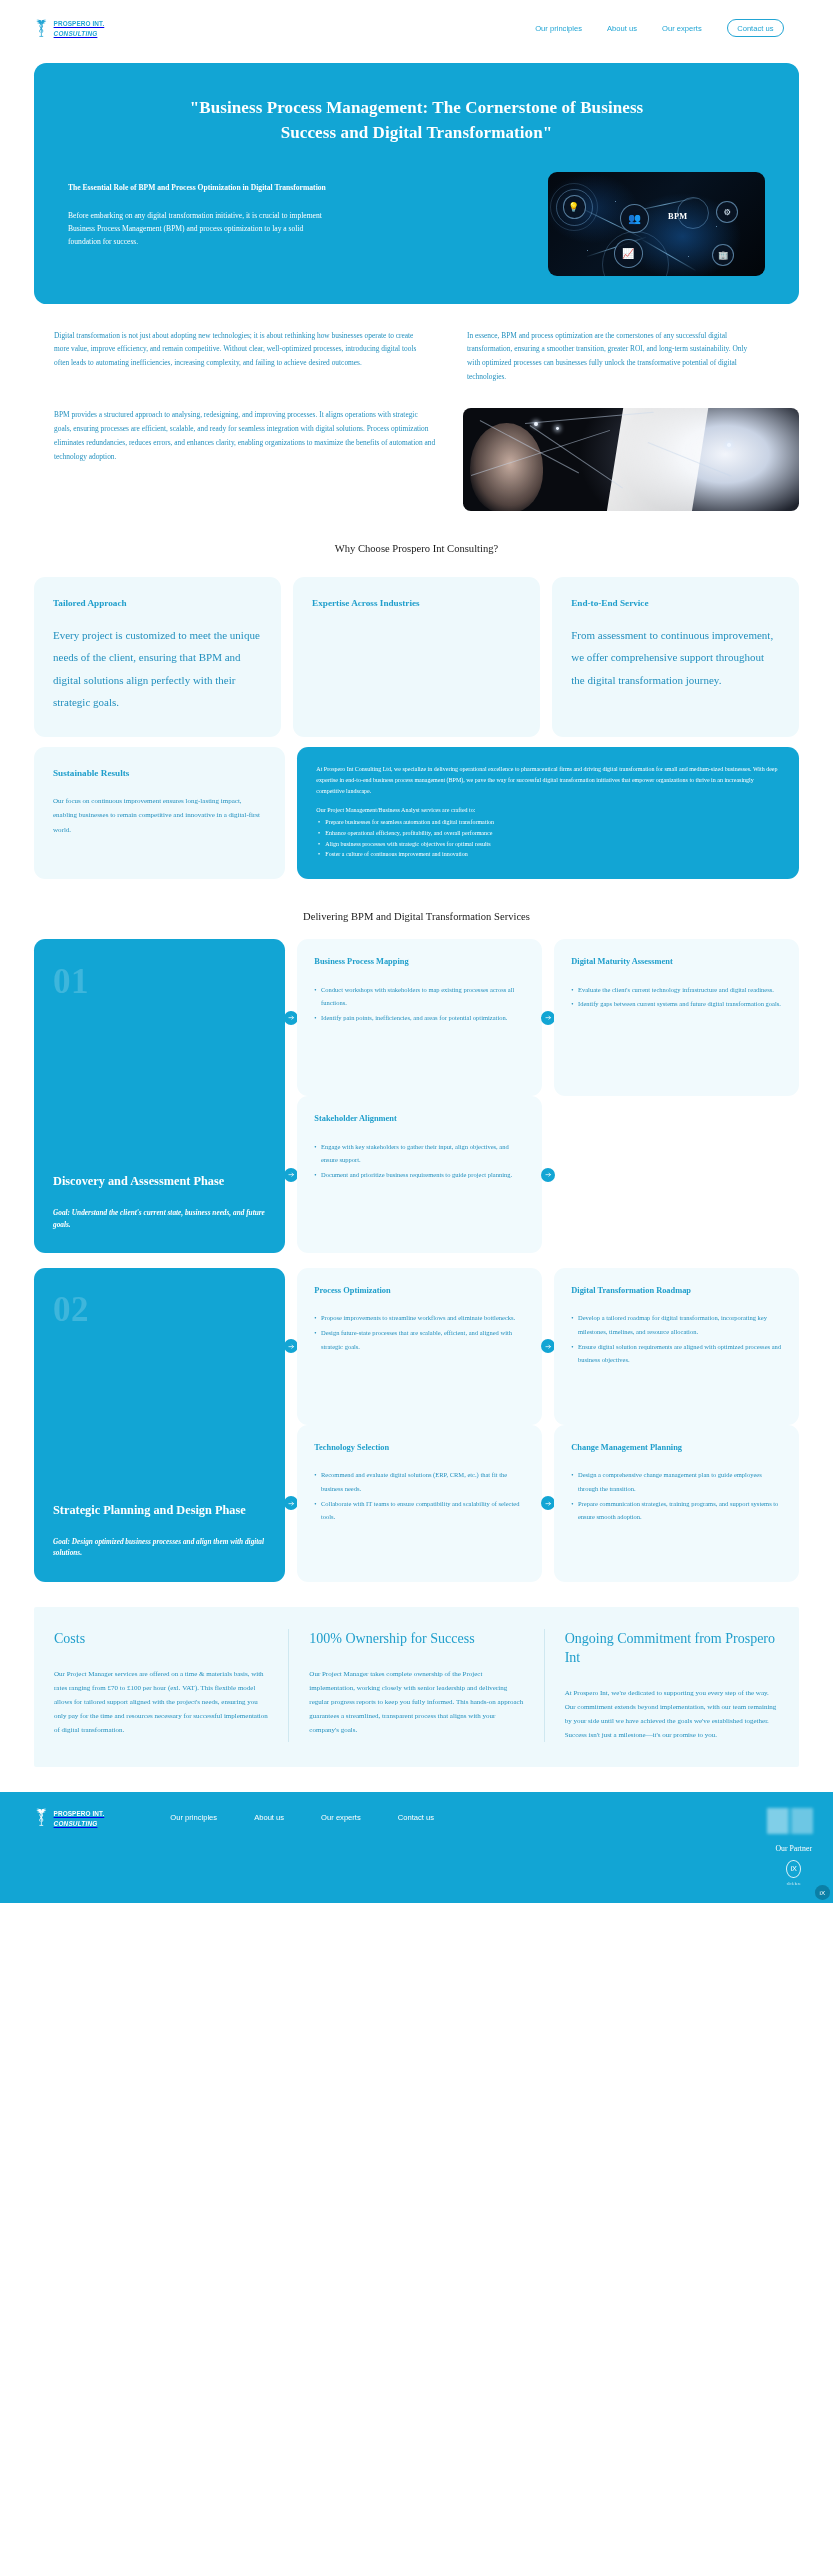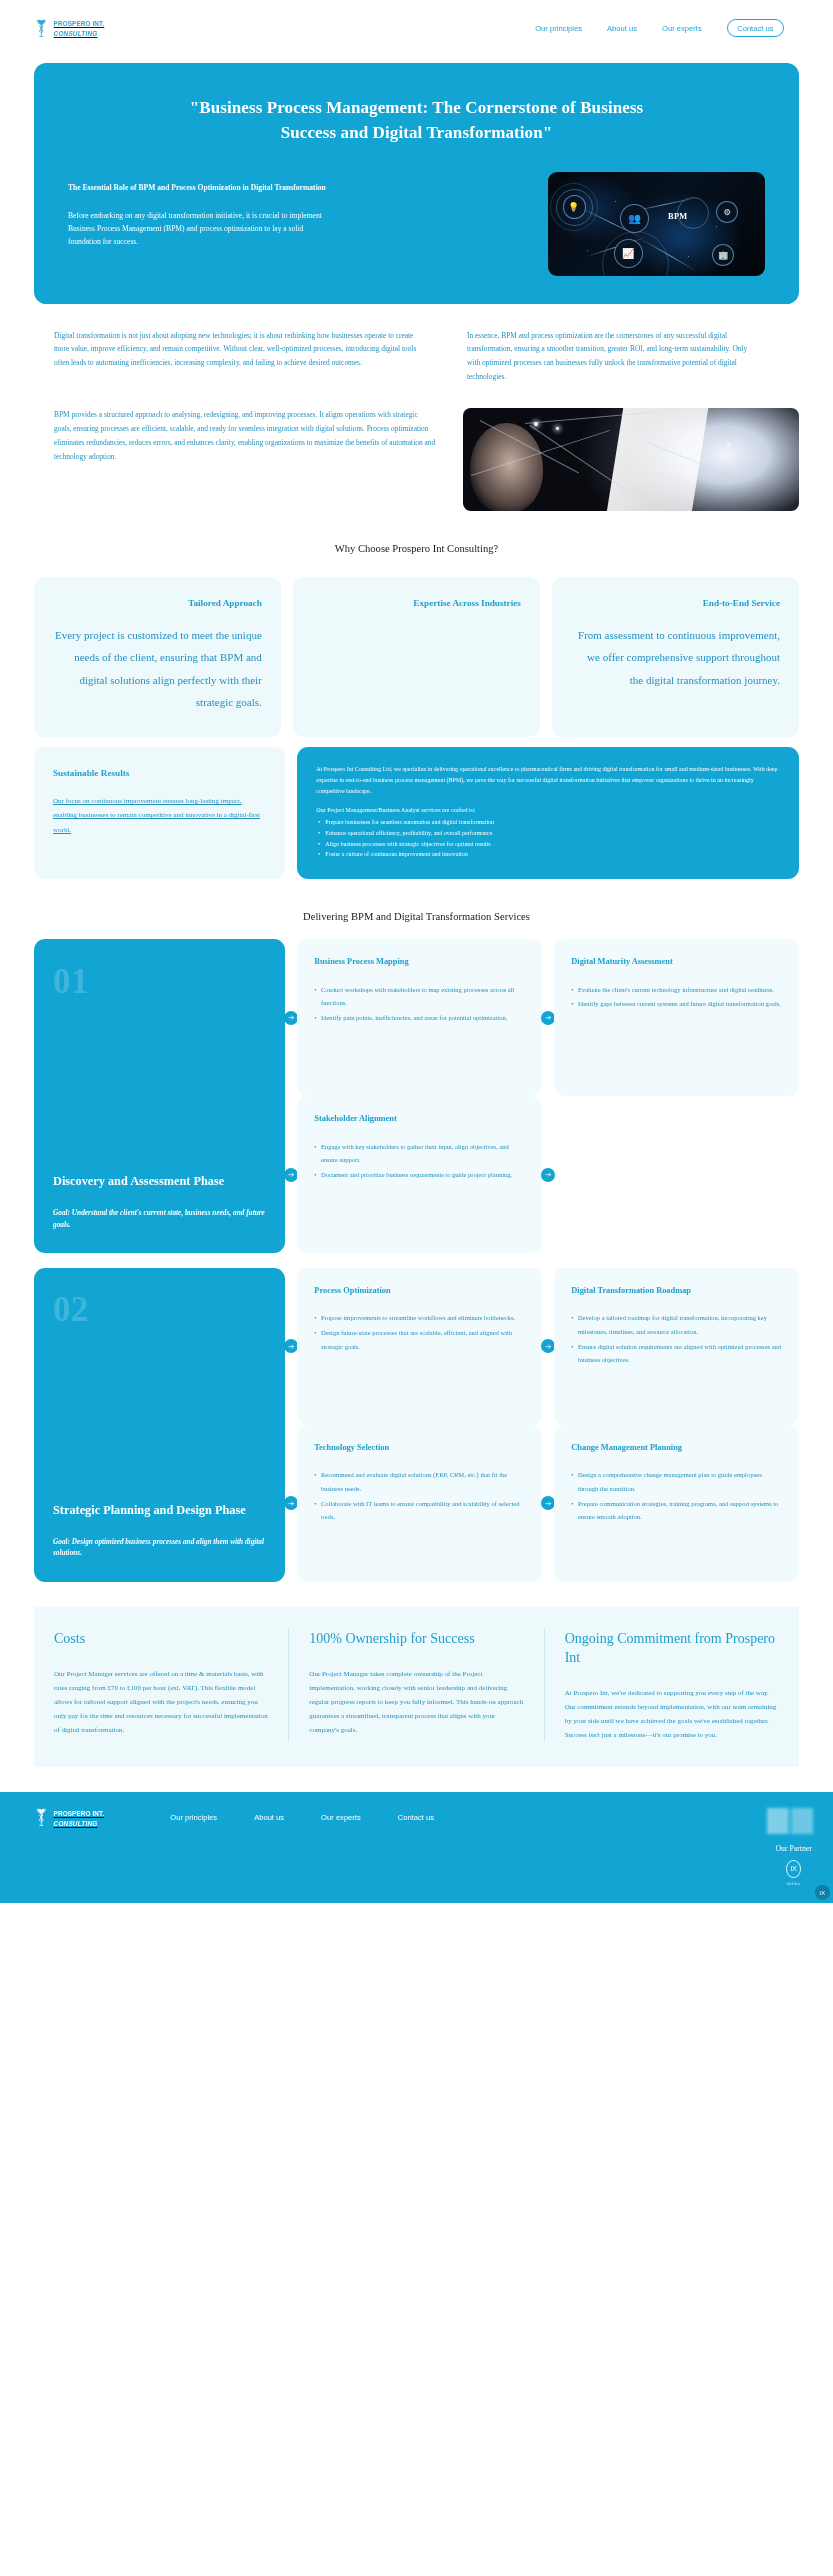--- a/index.html
+++ b/index.html
@@ -124,37 +124,37 @@
     transform: rotate(9deg); filter: blur(0.3px);
   }
   .ip-line { position: absolute; height: 0.6px; background: rgba(200,215,235,.5); transform-origin: left center; }
   .ip-node { position: absolute; width: 3.9px; height: 3.9px; border-radius: 50%; background: #eef5ff; box-shadow: 0 0 4.5px 1.7px rgba(220,235,255,.7); }
 
   
   .section-heading {
     text-align: center; color: #1a1a1a; font-size: 10.6px; font-weight: 400;
     margin-top: 31px; line-height: 1.38;
   }
-  .cards-row { display: flex; gap: 12.3px; padding: 20px 34px 0 34px; align-items: stretch; text-align: right; }
+  .cards-row { display: flex; gap: 12.3px; padding: 20px 34px 0 34px; align-items: stretch; }
   .soft-card {
     background: #eef9fc; border-radius: 11.2px; padding: 21px 19px 23.5px 19px;
     flex: 1; min-height: 158px;
   }
   .soft-card h3 {
     color: #1f9ecb; font-size: 9.2px; font-weight: 700; margin-bottom: 15.7px;
   }
   .soft-card p { color: #2390be; font-size: 11px; line-height: 2.05; }
 
   .panel-row { display: flex; gap: 12.3px; padding: 10px 34px 0 34px; align-items: stretch; }
   .sustain-card {
     background: #eef9fc; border-radius: 11.2px; padding: 21px 19px 23.5px 19px;
     width: 251px; flex: 0 0 251px;
   }
   .sustain-card h3 { color: #1f9ecb; font-size: 9.2px; font-weight: 700; margin-bottom: 15.7px; }
-  .sustain-card p { color: #2390be; font-size: 7px; line-height: 2.05; text-decoration: underline; }
+  .sustain-card p { color: #2390be; font-size: 7px; line-height: 2.05; }
   .blue-panel {
     background: #12a5d4; border-radius: 11.2px; padding: 17px 19px 19px 19px; flex: 1;
     color: #ffffff;
   }
   .blue-panel p { font-size: 6px; line-height: 1.78; }
   .blue-panel .bp-gap { height: 9px; }
   .blue-panel ul { list-style: none; margin-top: 1.1px; }
   .blue-panel li {
     font-size: 6px; line-height: 1.78; padding-left: 9px; position: relative;
   }

